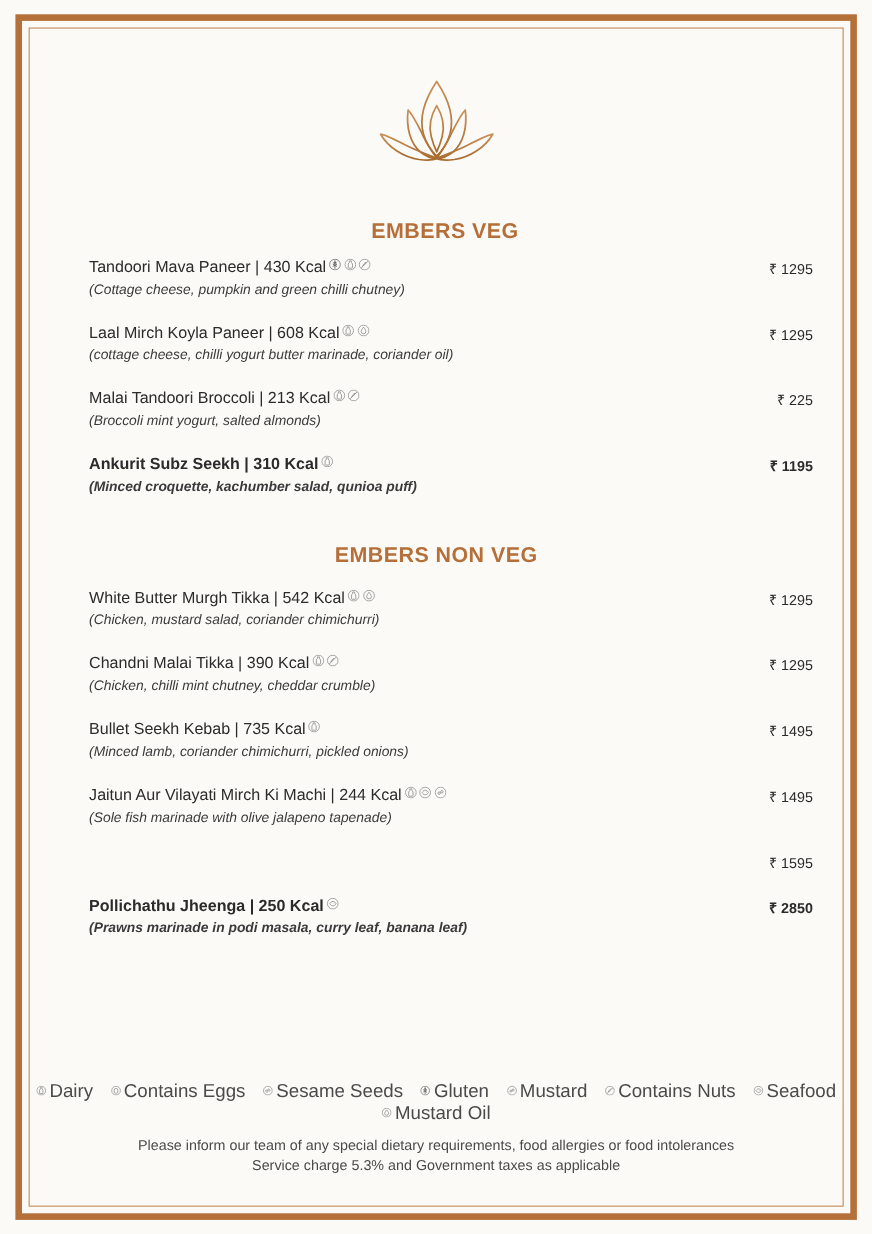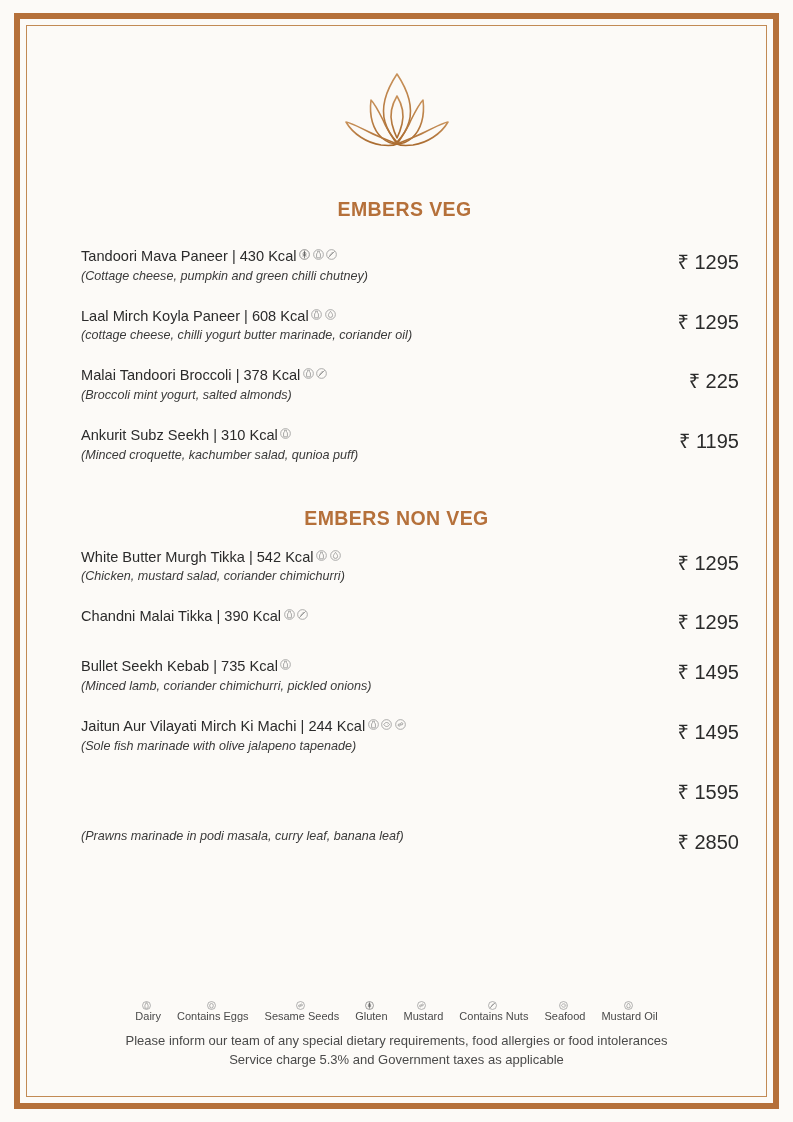--- a/index.html
+++ b/index.html
@@ -58,55 +58,55 @@
   .logo-wrap svg { display: inline-block; }
 
   
   .section-title {
     text-align: center;
     color: #b5703a;
     font-weight: bold;
     font-size: 19.5px;
     letter-spacing: 0.4px;
   }
-  .section-veg { margin-top: 42px; margin-bottom: 26px; padding-left: 16px; }
+  .section-veg { margin-top: 42px; margin-bottom: 12px; padding-left: 16px; }
   .section-nonveg { margin-top: 43px; margin-bottom: 18px; }
 
   
   .items {
     margin: 0;
     padding: 0 28px 0 55px;
   }
   .item {
     display: flex;
     align-items: flex-start;
     justify-content: flex-end;
     margin-bottom: 22px;
   }
-  .item:last-child { margin-bottom: 0; }
+  .item:last-child { margin-bottom: 0; font-weight: bold; }
   .item-left { flex: 1 1 auto; min-width: 0; }
   .item-name {
     font-size: 14.6px;
     color: #2b2b2b;
     line-height: 1.35;
     white-space: nowrap;
   }
   .item-desc {
     font-size: 12.6px;
     font-style: italic;
     color: #3a3a3a;
     line-height: 1.35;
     margin-top: 1px;
     white-space: nowrap;
   }
   .item-price {
     flex: 0 0 auto;
     width: 92px;
     text-align: right;
-    font-size: 20px;
+    font-size: 13px;
     color: #2b2b2b;
     padding-top: 1px;
     white-space: nowrap;
   }
   
   .aller {
     display: inline-block;
     margin-left: 2.5px;
     vertical-align: 1px;
   }
@@ -125,24 +125,23 @@
     display: flex;
     flex-wrap: wrap;
     justify-content: center;
     align-items: center;
     gap: 0 16px;
     margin-bottom: 9px;
   }
   .legend-item {
     display: inline-flex;
     align-items: center;
-    font-size: 11px;
+    font-size: 17px;
     color: #4a4a4a;
     white-space: nowrap;
-    flex-direction: column;
   }
   .legend-item .aller {
     margin-left: 0;
     margin-right: 3px;
     vertical-align: 0;
   }
   .footer-note {
     font-size: 13px;
     color: #4a4a4a;
     line-height: 1.52;
@@ -214,21 +213,21 @@
                   <circle cx="6" cy="6" r="5.3" fill="none" stroke="#9a9a9a" stroke-width=".9"></circle>
                   <path d="M6 2.6c1.5 1.9 2.3 3.2 2.3 4.3A2.3 2.3 0 0 1 6 9.2a2.3 2.3 0 0 1-2.3-2.3c0-1.1.8-2.4 2.3-4.3z" fill="none" stroke="#8a8a8a" stroke-width=".8"></path>
                 </svg></span></div>
           <div class="item-desc">(cottage cheese, chilli yogurt butter marinade, coriander oil)</div>
         </div>
         <div class="item-price">₹ 1295</div>
       </div>
 
       <div class="item">
         <div class="item-left">
-          <div class="item-name"><span>Malai Tandoori Broccoli | 378 Kcal</span><span class="aller"><svg width="11" height="11" viewBox="0 0 12 12">
+          <div class="item-name"><span>Malai Tandoori Broccoli | 213 Kcal</span><span class="aller"><svg width="11" height="11" viewBox="0 0 12 12">
                   <circle cx="6" cy="6" r="5.3" fill="none" stroke="#9a9a9a" stroke-width=".9"></circle>
                   <path d="M5 2.4h2v1.4l1.1 1.6v3.6a.6.6 0 0 1-.6.6H4.5a.6.6 0 0 1-.6-.6V5.4L5 3.8V2.4z" fill="none" stroke="#8a8a8a" stroke-width=".8"></path>
                 </svg></span><span class="aller"><svg width="11" height="11" viewBox="0 0 12 12">
                   <circle cx="6" cy="6" r="5.3" fill="none" stroke="#9a9a9a" stroke-width=".9"></circle>
                   <path d="M4.1 7.6c.6-2 1.6-3.2 3.4-3.9" fill="none" stroke="#8a8a8a" stroke-width=".8"></path>
                   <path d="M2.6 9.4 9.4 2.6" stroke="#8a8a8a" stroke-width=".9"></path>
                 </svg></span></div>
           <div class="item-desc">(Broccoli mint yogurt, salted almonds)</div>
         </div>
         <div class="item-price">₹ 225</div>
@@ -268,20 +267,21 @@
       <div class="item">
         <div class="item-left">
           <div class="item-name"><span>Chandni Malai Tikka | 390 Kcal</span><span class="aller"><svg width="11" height="11" viewBox="0 0 12 12">
                   <circle cx="6" cy="6" r="5.3" fill="none" stroke="#9a9a9a" stroke-width=".9"></circle>
                   <path d="M5 2.4h2v1.4l1.1 1.6v3.6a.6.6 0 0 1-.6.6H4.5a.6.6 0 0 1-.6-.6V5.4L5 3.8V2.4z" fill="none" stroke="#8a8a8a" stroke-width=".8"></path>
                 </svg></span><span class="aller"><svg width="11" height="11" viewBox="0 0 12 12">
                   <circle cx="6" cy="6" r="5.3" fill="none" stroke="#9a9a9a" stroke-width=".9"></circle>
                   <path d="M4.1 7.6c.6-2 1.6-3.2 3.4-3.9" fill="none" stroke="#8a8a8a" stroke-width=".8"></path>
                   <path d="M2.6 9.4 9.4 2.6" stroke="#8a8a8a" stroke-width=".9"></path>
                 </svg></span></div>
+          <div class="item-desc">(Chicken, chilli mint chutney, cheddar crumble)</div>
         </div>
         <div class="item-price">₹ 1295</div>
       </div>
 
       <div class="item">
         <div class="item-left">
           <div class="item-name"><span>Bullet Seekh Kebab | 735 Kcal</span><span class="aller"><svg width="11" height="11" viewBox="0 0 12 12">
                   <circle cx="6" cy="6" r="5.3" fill="none" stroke="#9a9a9a" stroke-width=".9"></circle>
                   <path d="M5 2.4h2v1.4l1.1 1.6v3.6a.6.6 0 0 1-.6.6H4.5a.6.6 0 0 1-.6-.6V5.4L5 3.8V2.4z" fill="none" stroke="#8a8a8a" stroke-width=".8"></path>
                 </svg></span></div>
@@ -308,20 +308,25 @@
         </div>
         <div class="item-price">₹ 1495</div>
       </div>
 
       <div class="item">
         <div class="item-price">₹ 1595</div>
       </div>
 
       <div class="item">
         <div class="item-left">
+          <div class="item-name"><span>Pollichathu Jheenga | 250 Kcal</span><span class="aller"><svg width="11" height="11" viewBox="0 0 12 12">
+                  <circle cx="6" cy="6" r="5.3" fill="none" stroke="#9a9a9a" stroke-width=".9"></circle>
+                  <path d="M3 6c1-1.5 2-2.2 3.2-2.2S8.5 4.5 9.3 6c-.8 1.5-1.9 2.2-3.1 2.2S4 7.5 3 6z" fill="none" stroke="#8a8a8a" stroke-width=".8"></path>
+                  <circle cx="7.3" cy="5.5" r=".4" fill="#8a8a8a"></circle>
+                </svg></span></div>
           <div class="item-desc">(Prawns marinade in podi masala, curry leaf, banana leaf)</div>
         </div>
         <div class="item-price">₹ 2850</div>
       </div>
 
     </div>
 
     <div class="footer">
 
       <div class="legend">

